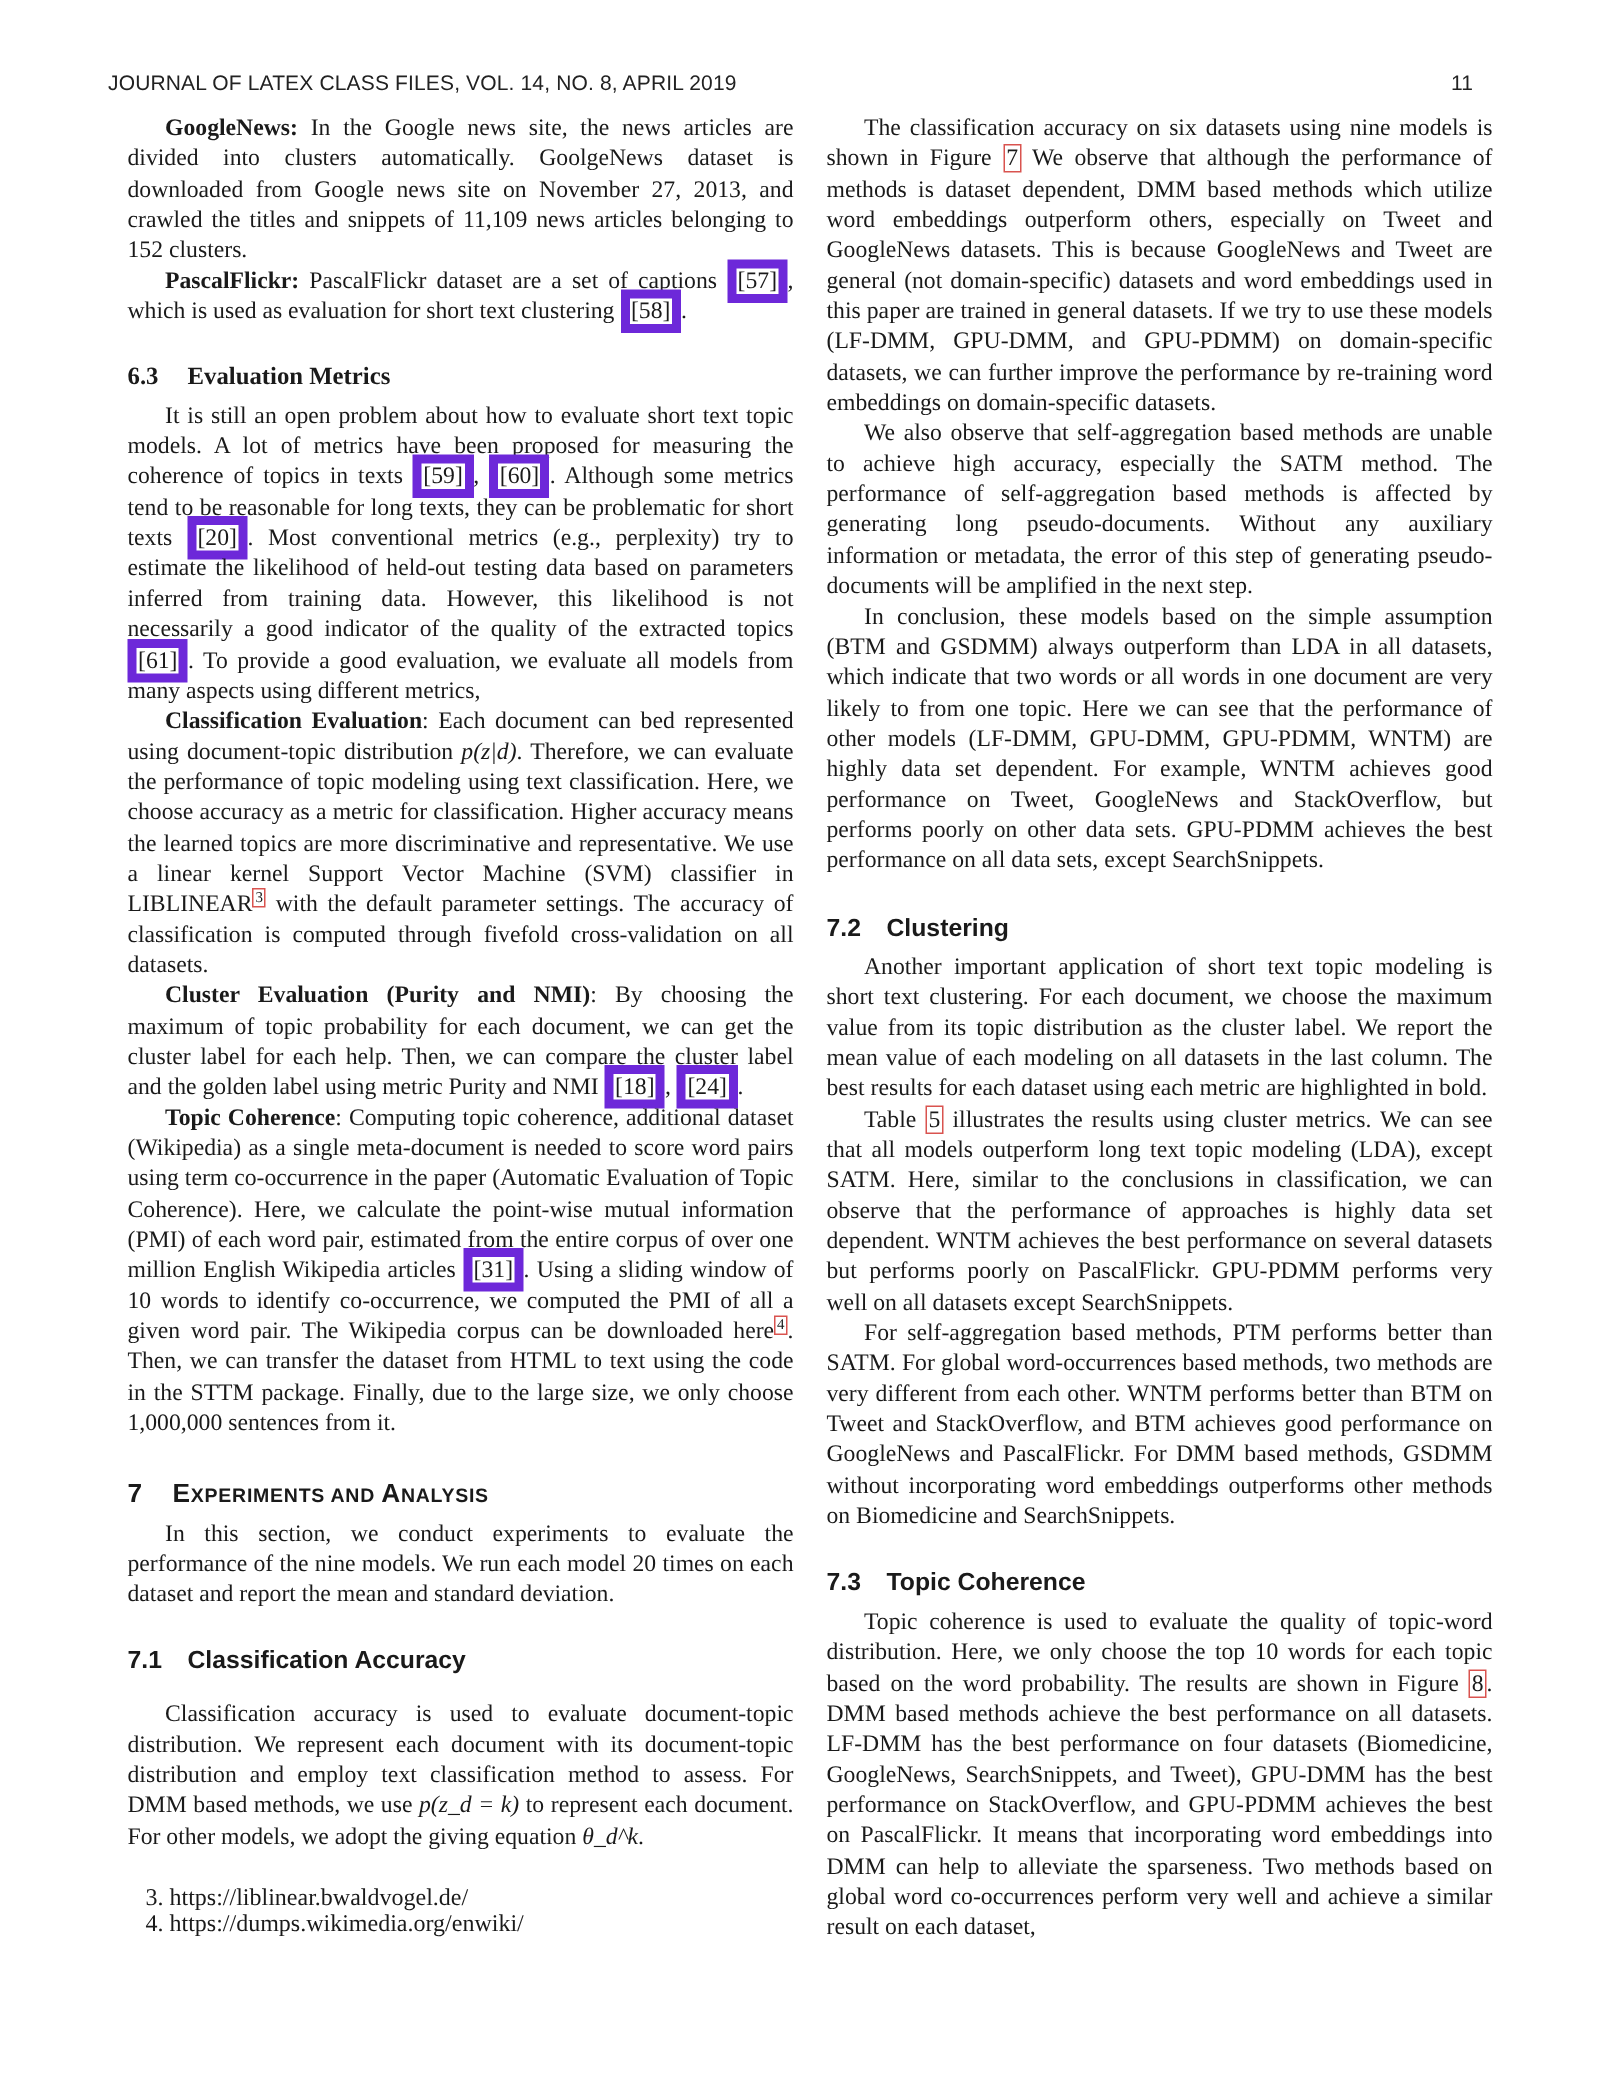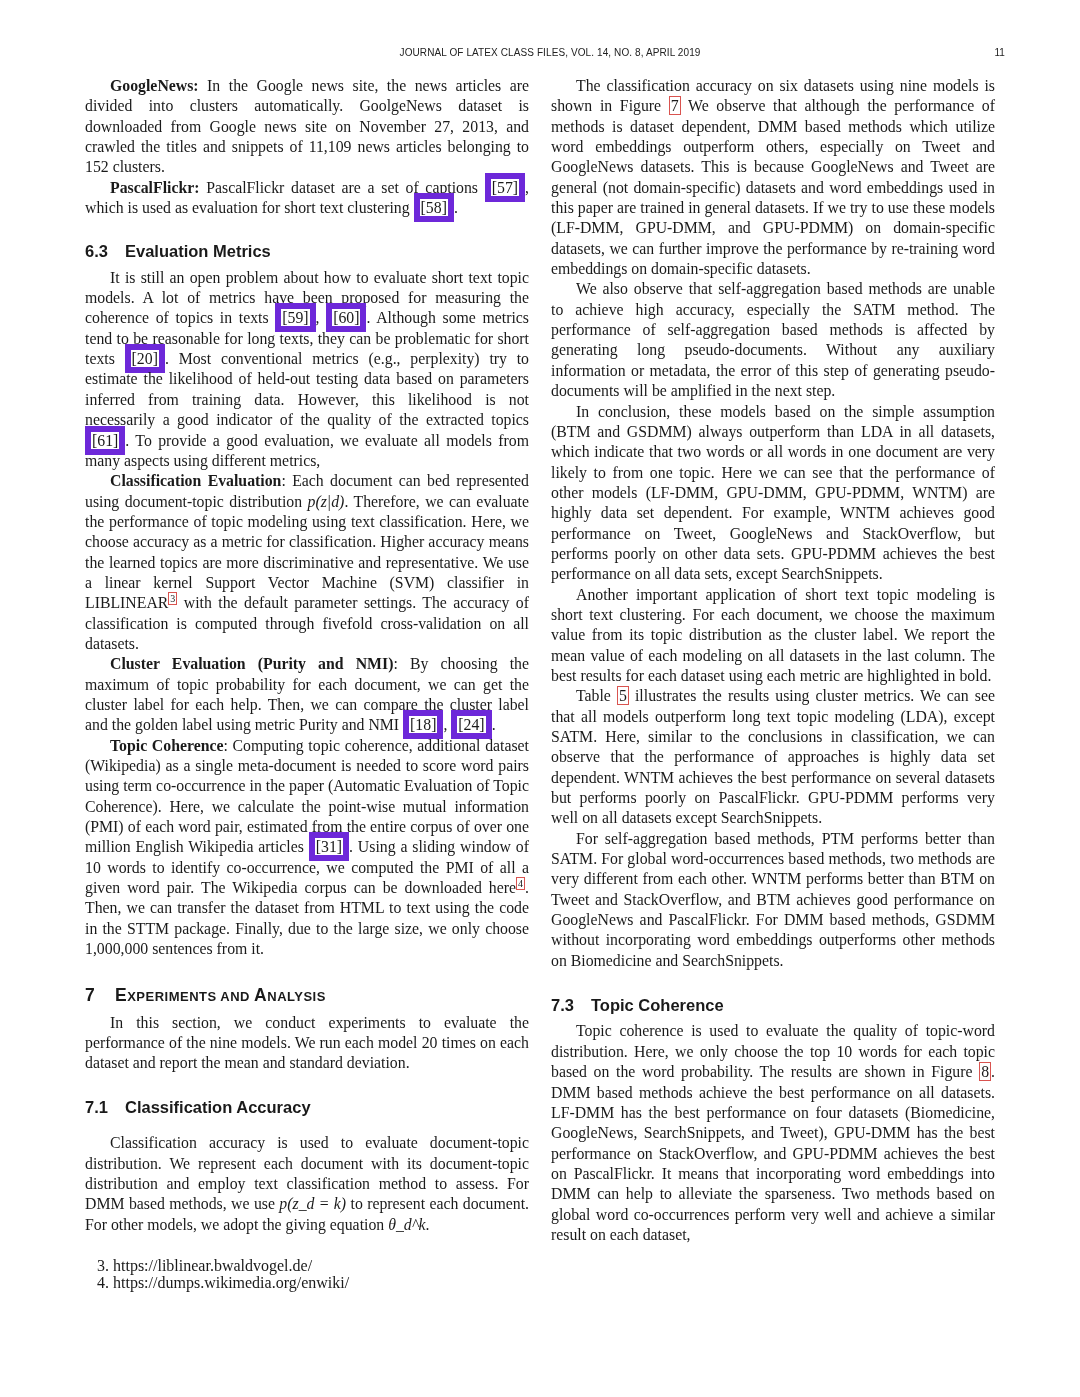--- a/index.html
+++ b/index.html
@@ -1,17 +1,17 @@
 <!DOCTYPE html>
 <html><head>
 <meta charset="utf-8">
 <style>
   html, body { margin: 0; padding: 0; background: #ffffff; }
   body { width: 1080px; height: 1397px; position: relative; overflow: hidden; color: #1a1a1a; }
-  .header { position: absolute; top: 47px; left: 95px; width: 910px; font-family: "Liberation Sans", sans-serif; font-size: 10px; letter-spacing: 0.1px; color: #222; text-align: center; }
+  .header { position: absolute; top: 47px; left: 72px; width: 910px; font-family: "Liberation Sans", sans-serif; font-size: 14px; letter-spacing: 0.1px; color: #222; }
   .header .pg { position: absolute; right: 0; top: 0; }
   .col { position: absolute; top: 76px; width: 444px; font-family: "Liberation Serif", serif; font-size: 15.8px; line-height: 20.35px; text-align: justify; }
   .col.left { left: 85px; }
   .col.right { left: 551px; }
   p { margin: 0; text-indent: 25px; hyphens: auto; }
   p.noindent { text-indent: 0; }
   b { font-weight: bold; }
   .h2 { font-family: "Liberation Sans", sans-serif; font-weight: bold; font-size: 16.5px; margin: 0; text-indent: 0; }
   .h2 .num { display: inline-block; width: 40px; }
   .h1 { font-family: "Liberation Sans", sans-serif; font-weight: bold; font-size: 17.5px; letter-spacing: 0.5px; margin: 0; }
@@ -29,21 +29,21 @@
 
 <div class="header">
   <span>JOURNAL OF LATEX CLASS FILES, VOL. 14, NO. 8, APRIL 2019</span>
   <span class="pg">11</span>
 </div>
 
 <div class="col left">
   <p><b>GoogleNews:</b><span> In the Google news site, the news articles are divided into clusters automatically. GoolgeNews dataset is downloaded from Google news site on November 27, 2013, and crawled the titles and snippets of 11,109 news articles belonging to 152 clusters.</span></p>
   <p><b>PascalFlickr:</b><span> PascalFlickr dataset are a set of captions </span><a class="cite">[57]</a><span>, which is used as evaluation for short text clustering </span><a class="cite">[58]</a><span>.</span></p>
 
-  <div class="h2" style="margin-top:23px;margin-bottom:6px;"><span class="num">6.3</span><span>Evaluation Metrics</span></div>
+  <div class="h2" style="margin-top:23px;margin-bottom:6px;font-family:Liberation Serif, serif;"><span class="num">6.3</span><span>Evaluation Metrics</span></div>
   <p><span>It is still an open problem about how to evaluate short text topic models. A lot of metrics have been proposed for measuring the coherence of topics in texts </span><a class="cite">[59]</a><span>, </span><a class="cite">[60]</a><span>. Although some metrics tend to be reasonable for long texts, they can be problematic for short texts </span><a class="cite">[20]</a><span>. Most conventional metrics (e.g., perplexity) try to estimate the likelihood of held-out testing data based on parameters inferred from training data. However, this likelihood is not necessarily a good indicator of the quality of the extracted topics </span><a class="cite">[61]</a><span>. To provide a good evaluation, we evaluate all models from many aspects using different metrics,</span></p>
   <p><b>Classification Evaluation</b><span>: Each document can bed represented using document-topic distribution </span><span class="math">p(z|d)</span><span>. Therefore, we can evaluate the performance of topic modeling using text classification. Here, we choose accuracy as a metric for classification. Higher accuracy means the learned topics are more discriminative and representative. We use a linear kernel Support Vector Machine (SVM) classifier in LIBLINEAR</span><a class="fn">3</a><span> with the default parameter settings. The accuracy of classification is computed through fivefold cross-validation on all datasets.</span></p>
   <p><b>Cluster Evaluation (Purity and NMI)</b><span>: By choosing the maximum of topic probability for each document, we can get the cluster label for each help. Then, we can compare the cluster label and the golden label using metric Purity and NMI </span><a class="cite">[18]</a><span>, </span><a class="cite">[24]</a><span>.</span></p>
   <p><b>Topic Coherence</b><span>: Computing topic coherence, additional dataset (Wikipedia) as a single meta-document is needed to score word pairs using term co-occurrence in the paper (Automatic Evaluation of Topic Coherence). Here, we calculate the point-wise mutual information (PMI) of each word pair, estimated from the entire corpus of over one million English Wikipedia articles </span><a class="cite">[31]</a><span>. Using a sliding window of 10 words to identify co-occurrence, we computed the PMI of all a given word pair. The Wikipedia corpus can be downloaded here</span><a class="fn">4</a><span>. Then, we can transfer the dataset from HTML to text using the code in the STTM package. Finally, due to the large size, we only choose 1,000,000 sentences from it.</span></p>
 
   <div class="h1" style="margin-top:26px;margin-bottom:5px;"><span class="num">7</span><span>E</span><span class="sc">XPERIMENTS AND </span><span>A</span><span class="sc">NALYSIS</span></div>
   <p><span>In this section, we conduct experiments to evaluate the performance of the nine models. We run each model 20 times on each dataset and report the mean and standard deviation.</span></p>
 
   <div class="h2" style="margin-top:23px;margin-bottom:16px;"><span class="num">7.1</span><span>Classification Accuracy</span></div>
   <p><span>Classification accuracy is used to evaluate document-topic distribution. We represent each document with its document-topic distribution and employ text classification method to assess. For DMM based methods, we use </span><span class="math">p(z_d = k)</span><span> to represent each document. For other models, we adopt the giving equation </span><span class="math">θ_d^k</span><span>.</span></p>
@@ -52,19 +52,20 @@
     <div>3. https://liblinear.bwaldvogel.de/</div>
     <div>4. https://dumps.wikimedia.org/enwiki/</div>
   </div>
 </div>
 
 <div class="col right">
   <p><span>The classification accuracy on six datasets using nine models is shown in Figure </span><a class="xref">7</a><span> We observe that although the performance of methods is dataset dependent, DMM based methods which utilize word embeddings outperform others, especially on Tweet and GoogleNews datasets. This is because GoogleNews and Tweet are general (not domain-specific) datasets and word embeddings used in this paper are trained in general datasets. If we try to use these models (LF-DMM, GPU-DMM, and GPU-PDMM) on domain-specific datasets, we can further improve the performance by re-training word embeddings on domain-specific datasets.</span></p>
   <p><span>We also observe that self-aggregation based methods are unable to achieve high accuracy, especially the SATM method. The performance of self-aggregation based methods is affected by generating long pseudo-documents. Without any auxiliary information or metadata, the error of this step of generating pseudo-documents will be amplified in the next step.</span></p>
   <p><span>In conclusion, these models based on the simple assumption (BTM and GSDMM) always outperform than LDA in all datasets, which indicate that two words or all words in one document are very likely to from one topic. Here we can see that the performance of other models (LF-DMM, GPU-DMM, GPU-PDMM, WNTM) are highly data set dependent. For example, WNTM achieves good performance on Tweet, GoogleNews and StackOverflow, but performs poorly on other data sets. GPU-PDMM achieves the best performance on all data sets, except SearchSnippets.</span></p>
 
+  <div class="h2" style="margin-top:24px;margin-bottom:6px;"><span class="num">7.2</span><span>Clustering</span></div>
   <p><span>Another important application of short text topic modeling is short text clustering. For each document, we choose the maximum value from its topic distribution as the cluster label. We report the mean value of each modeling on all datasets in the last column. The best results for each dataset using each metric are highlighted in bold.</span></p>
   <p><span>Table </span><a class="xref">5</a><span> illustrates the results using cluster metrics. We can see that all models outperform long text topic modeling (LDA), except SATM. Here, similar to the conclusions in classification, we can observe that the performance of approaches is highly data set dependent. WNTM achieves the best performance on several datasets but performs poorly on PascalFlickr. GPU-PDMM performs very well on all datasets except SearchSnippets.</span></p>
   <p><span>For self-aggregation based methods, PTM performs better than SATM. For global word-occurrences based methods, two methods are very different from each other. WNTM performs better than BTM on Tweet and StackOverflow, and BTM achieves good performance on GoogleNews and PascalFlickr. For DMM based methods, GSDMM without incorporating word embeddings outperforms other methods on Biomedicine and SearchSnippets.</span></p>
 
   <div class="h2" style="margin-top:24px;margin-bottom:6px;"><span class="num">7.3</span><span>Topic Coherence</span></div>
   <p><span>Topic coherence is used to evaluate the quality of topic-word distribution. Here, we only choose the top 10 words for each topic based on the word probability. The results are shown in Figure </span><a class="xref">8</a><span>. DMM based methods achieve the best performance on all datasets. LF-DMM has the best performance on four datasets (Biomedicine, GoogleNews, SearchSnippets, and Tweet), GPU-DMM has the best performance on StackOverflow, and GPU-PDMM achieves the best on PascalFlickr. It means that incorporating word embeddings into DMM can help to alleviate the sparseness. Two methods based on global word co-occurrences perform very well and achieve a similar result on each dataset,</span></p>
 </div>
 
 </body></html>

